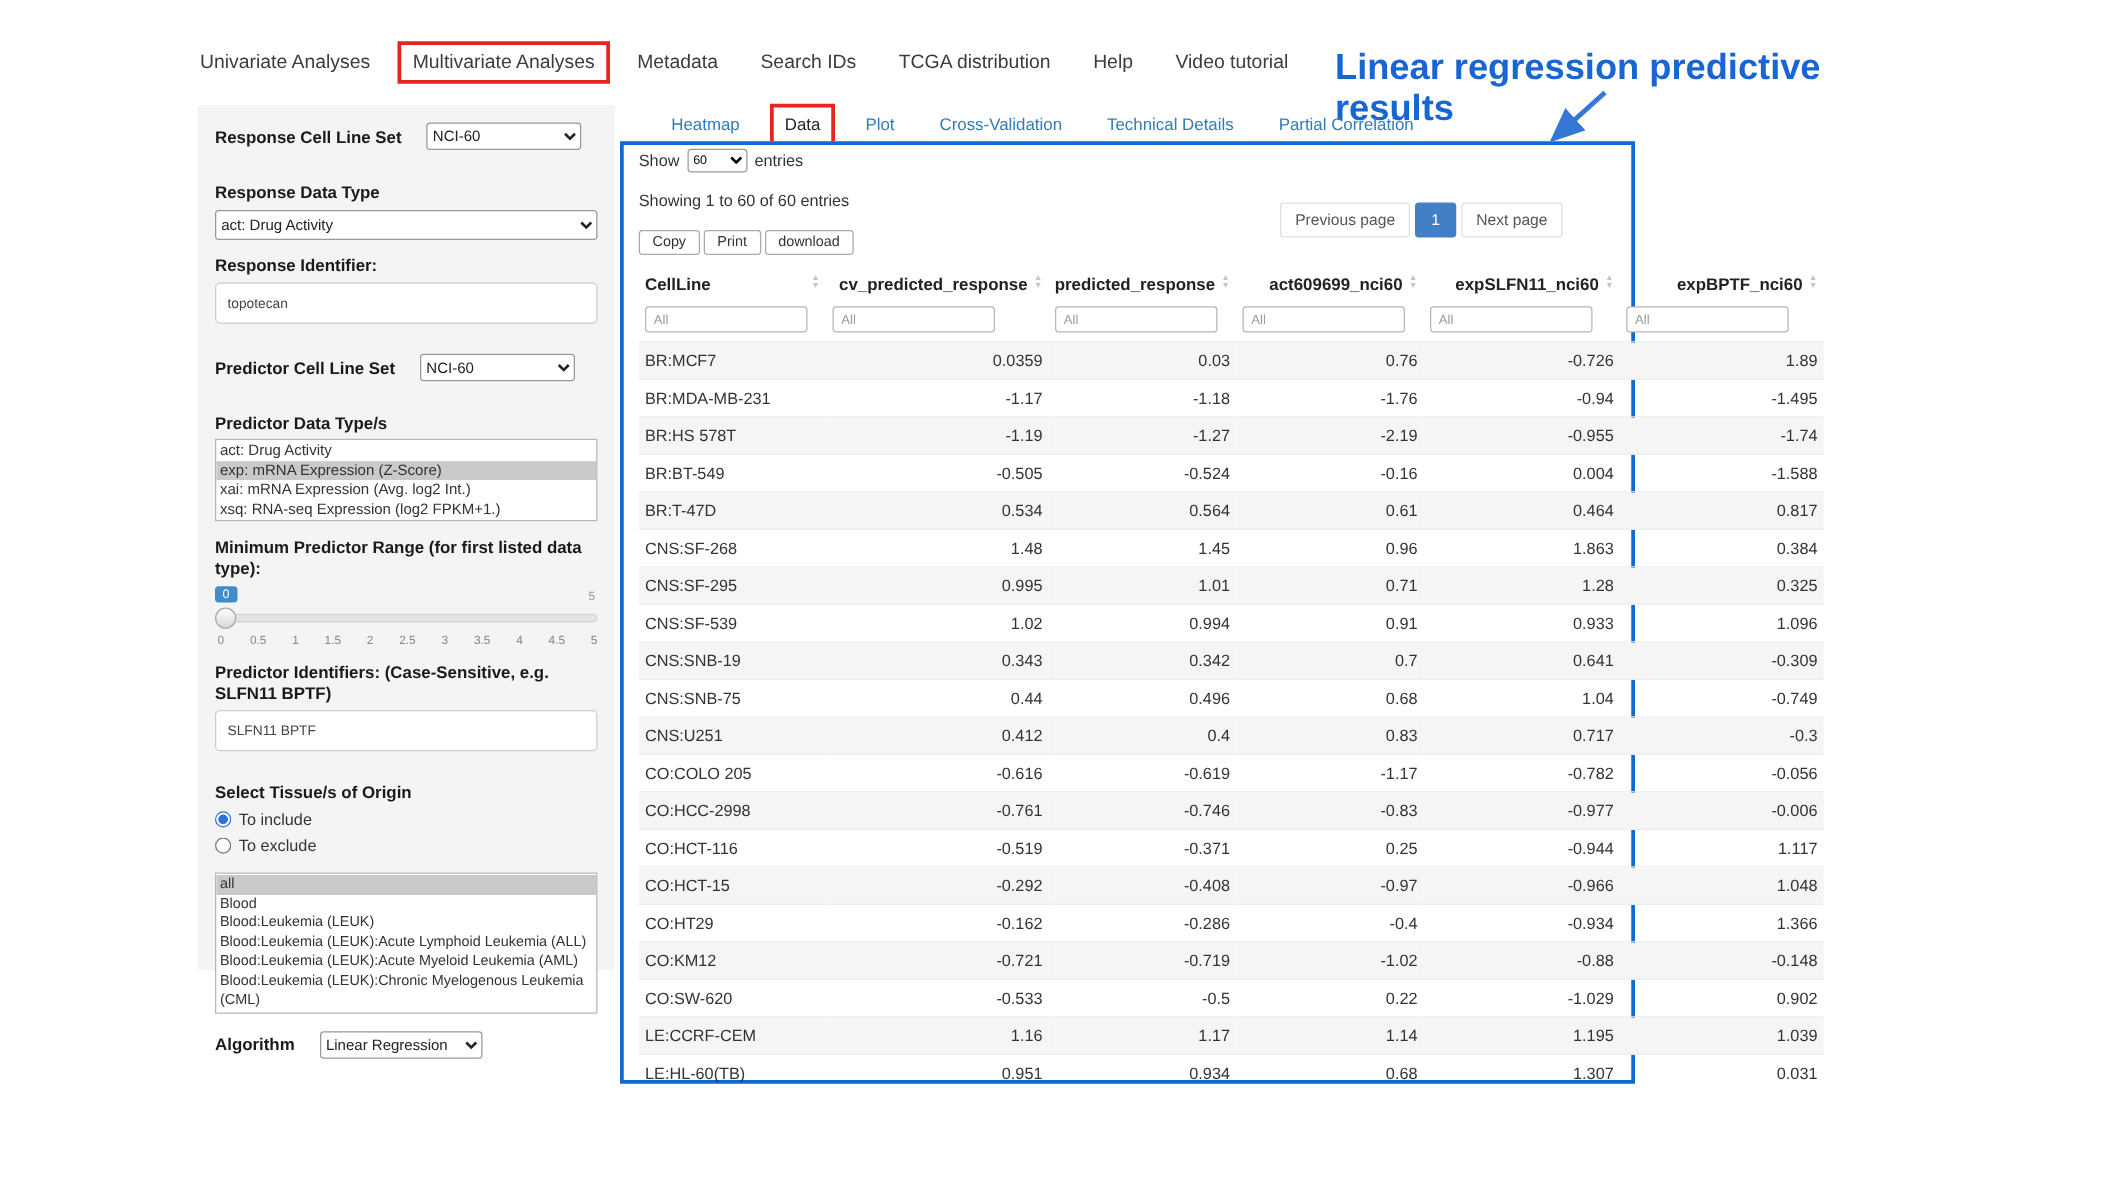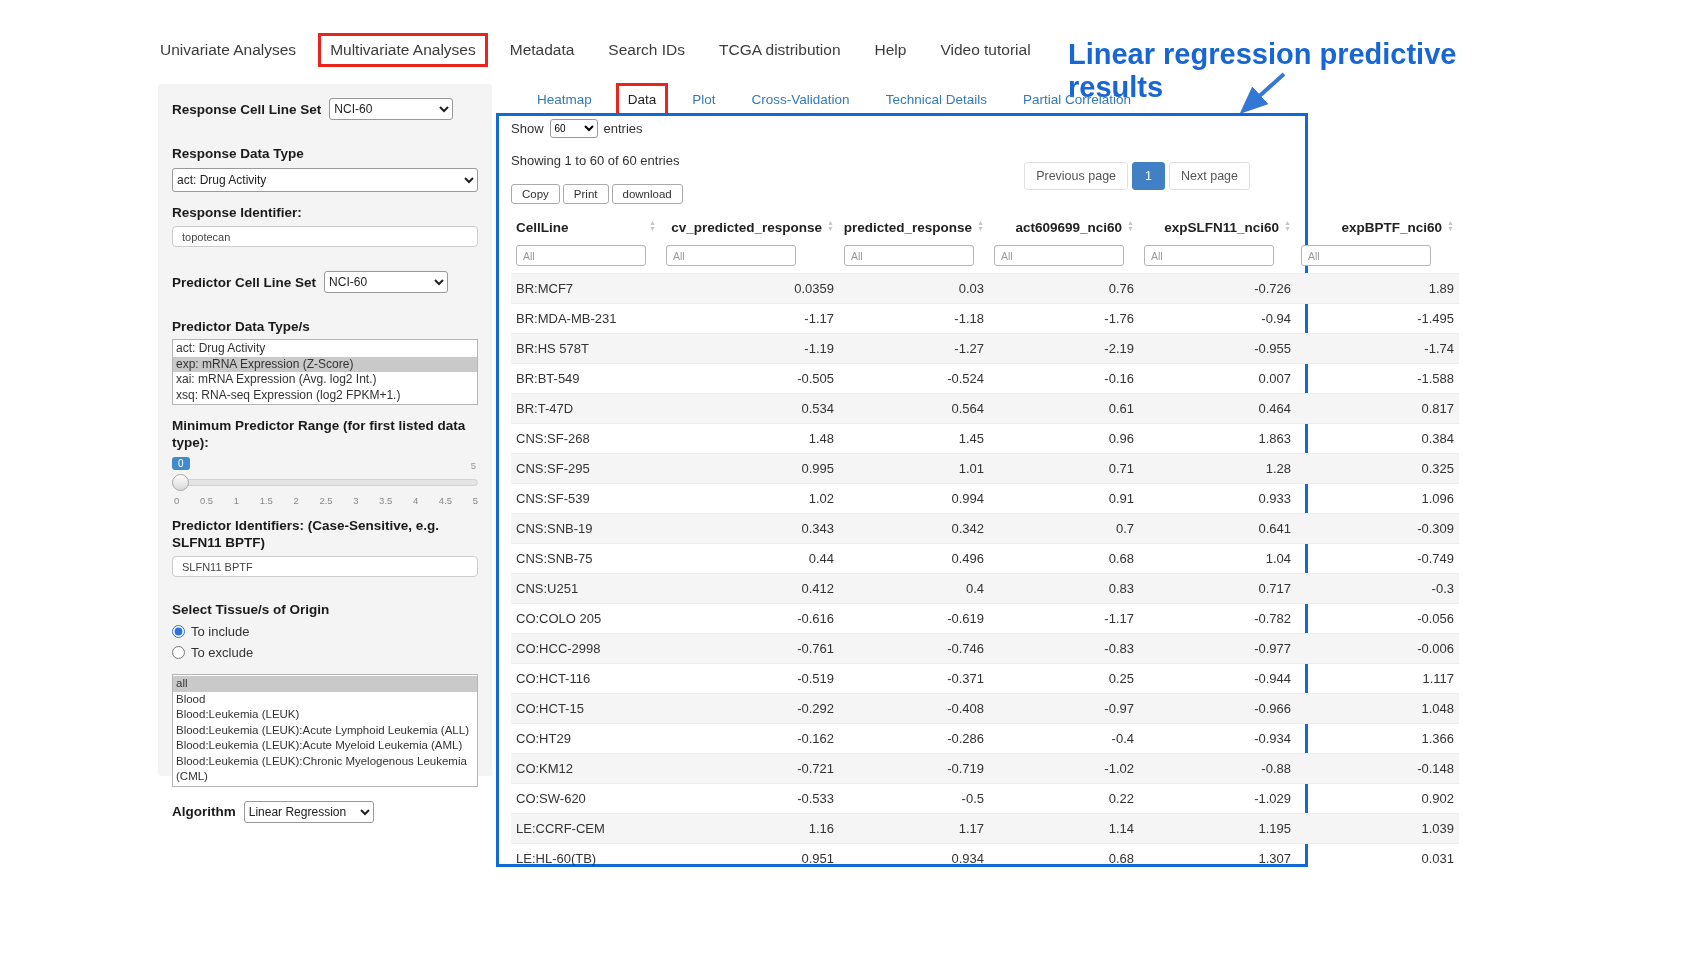--- a/index.html
+++ b/index.html
@@ -11,24 +11,24 @@
   .nav-item{font-size:15.5px;color:#3c3c3c;padding:5px 9px;margin-right:10px;border:3px solid transparent;cursor:pointer;white-space:nowrap}
   .nav-active{border-color:#e8251d}
 
   
   .annotation{position:absolute;left:1068px;top:38px;width:440px;font-size:29px;font-weight:bold;color:#1766d3}
   .arrow-svg{position:absolute;left:0;top:0;width:1700px;height:956px;pointer-events:none}
 
   
   .sidebar{position:absolute;left:158px;top:84px;width:334px;height:692px;background:#f4f4f4;border-radius:3px;padding:14px 14px;font-size:13.5px}
   .lbl{font-weight:bold;font-size:13.5px;color:#1a1a1a;line-height:17px}
-  .inline-row{display:flex;align-items:center;gap:8px}
+  .inline-row{display:flex;align-items:center;gap:20px}
   select.sm{font-size:12px;height:22px;width:124px;border:1px solid #999;border-radius:3px;background:#fff;color:#222}
   select.full{width:100%;height:24px;font-size:12px;border:1px solid #999;border-radius:3px;background:#fff;margin-top:6px;color:#222}
-  input.txt{width:100%;height:21px;border:1px solid #ccc;border-radius:4px;background:#fff;font-size:11px;padding:0 9px;color:#444;margin-top:5px}
+  input.txt{width:100%;height:33px;border:1px solid #ccc;border-radius:4px;background:#fff;font-size:11px;padding:0 9px;color:#444;margin-top:5px}
   .listbox{background:#fff;border:1px solid #b5b5b5;margin-top:4px;font-size:12px;line-height:15.5px;padding:1px 0;overflow:hidden}
   .listbox.tissue{font-size:11.5px}
   .lb-option{padding:0 3px;cursor:pointer}
   .lb-option.selected{background:#c9c9c9}
 
   .mt20{margin-top:25px}.mt12{margin-top:12px}.mt8{margin-top:8px}.mt24{margin-top:24px}.mt14{margin-top:14px}
 
   
   .slider-wrap{position:relative;height:52px;margin-top:6px}
   .slider-badge{position:absolute;left:0;top:0;background:#428bca;color:#fff;font-size:10px;padding:1px 6px;border-radius:3px}
@@ -309,21 +309,21 @@
           <td class="num">-1.27</td>
           <td class="num">-2.19</td>
           <td class="num">-0.955</td>
           <td class="num">-1.74</td>
         </tr>
         <tr>
           <td class="cellline">BR:BT-549</td>
           <td class="num">-0.505</td>
           <td class="num">-0.524</td>
           <td class="num">-0.16</td>
-          <td class="num">0.007</td>
+          <td class="num">0.004</td>
           <td class="num">-1.588</td>
         </tr>
         <tr>
           <td class="cellline">BR:T-47D</td>
           <td class="num">0.534</td>
           <td class="num">0.564</td>
           <td class="num">0.61</td>
           <td class="num">0.464</td>
           <td class="num">0.817</td>
         </tr>

